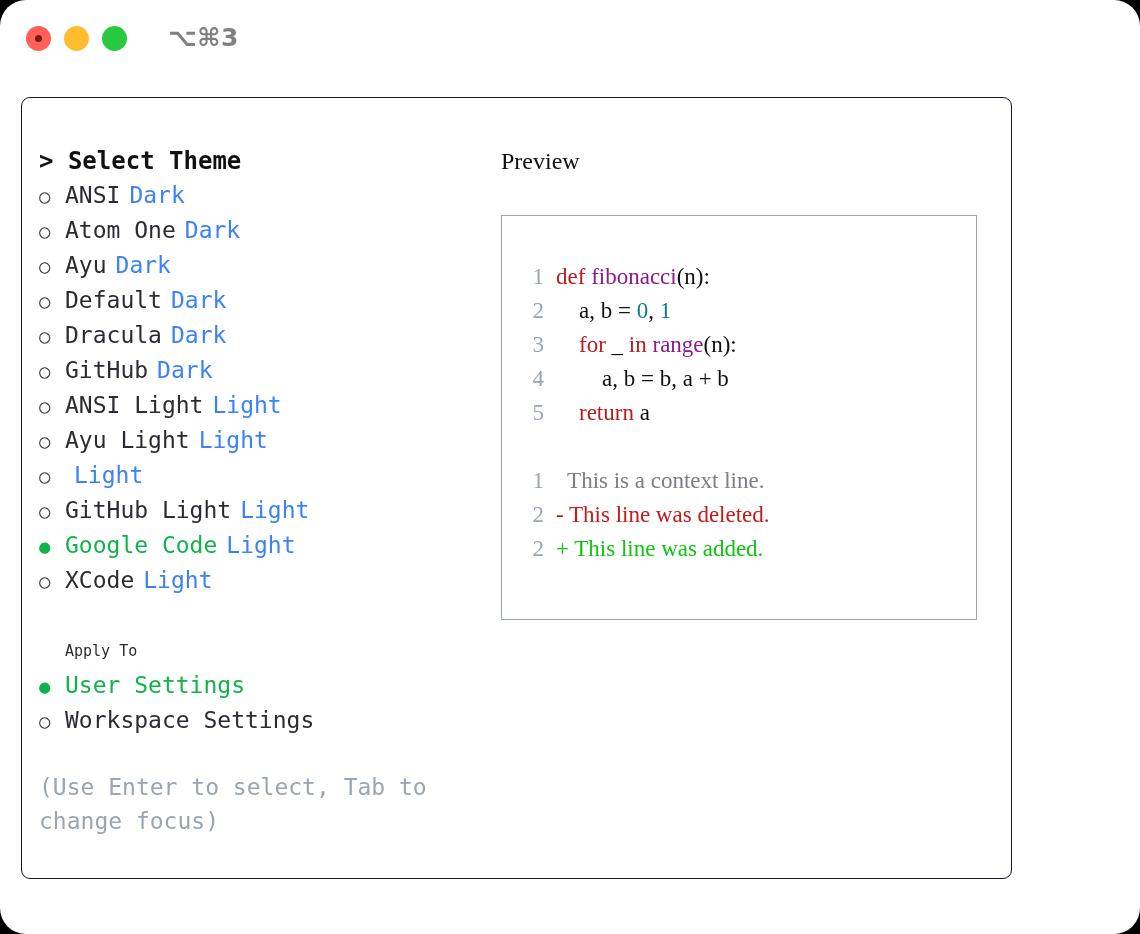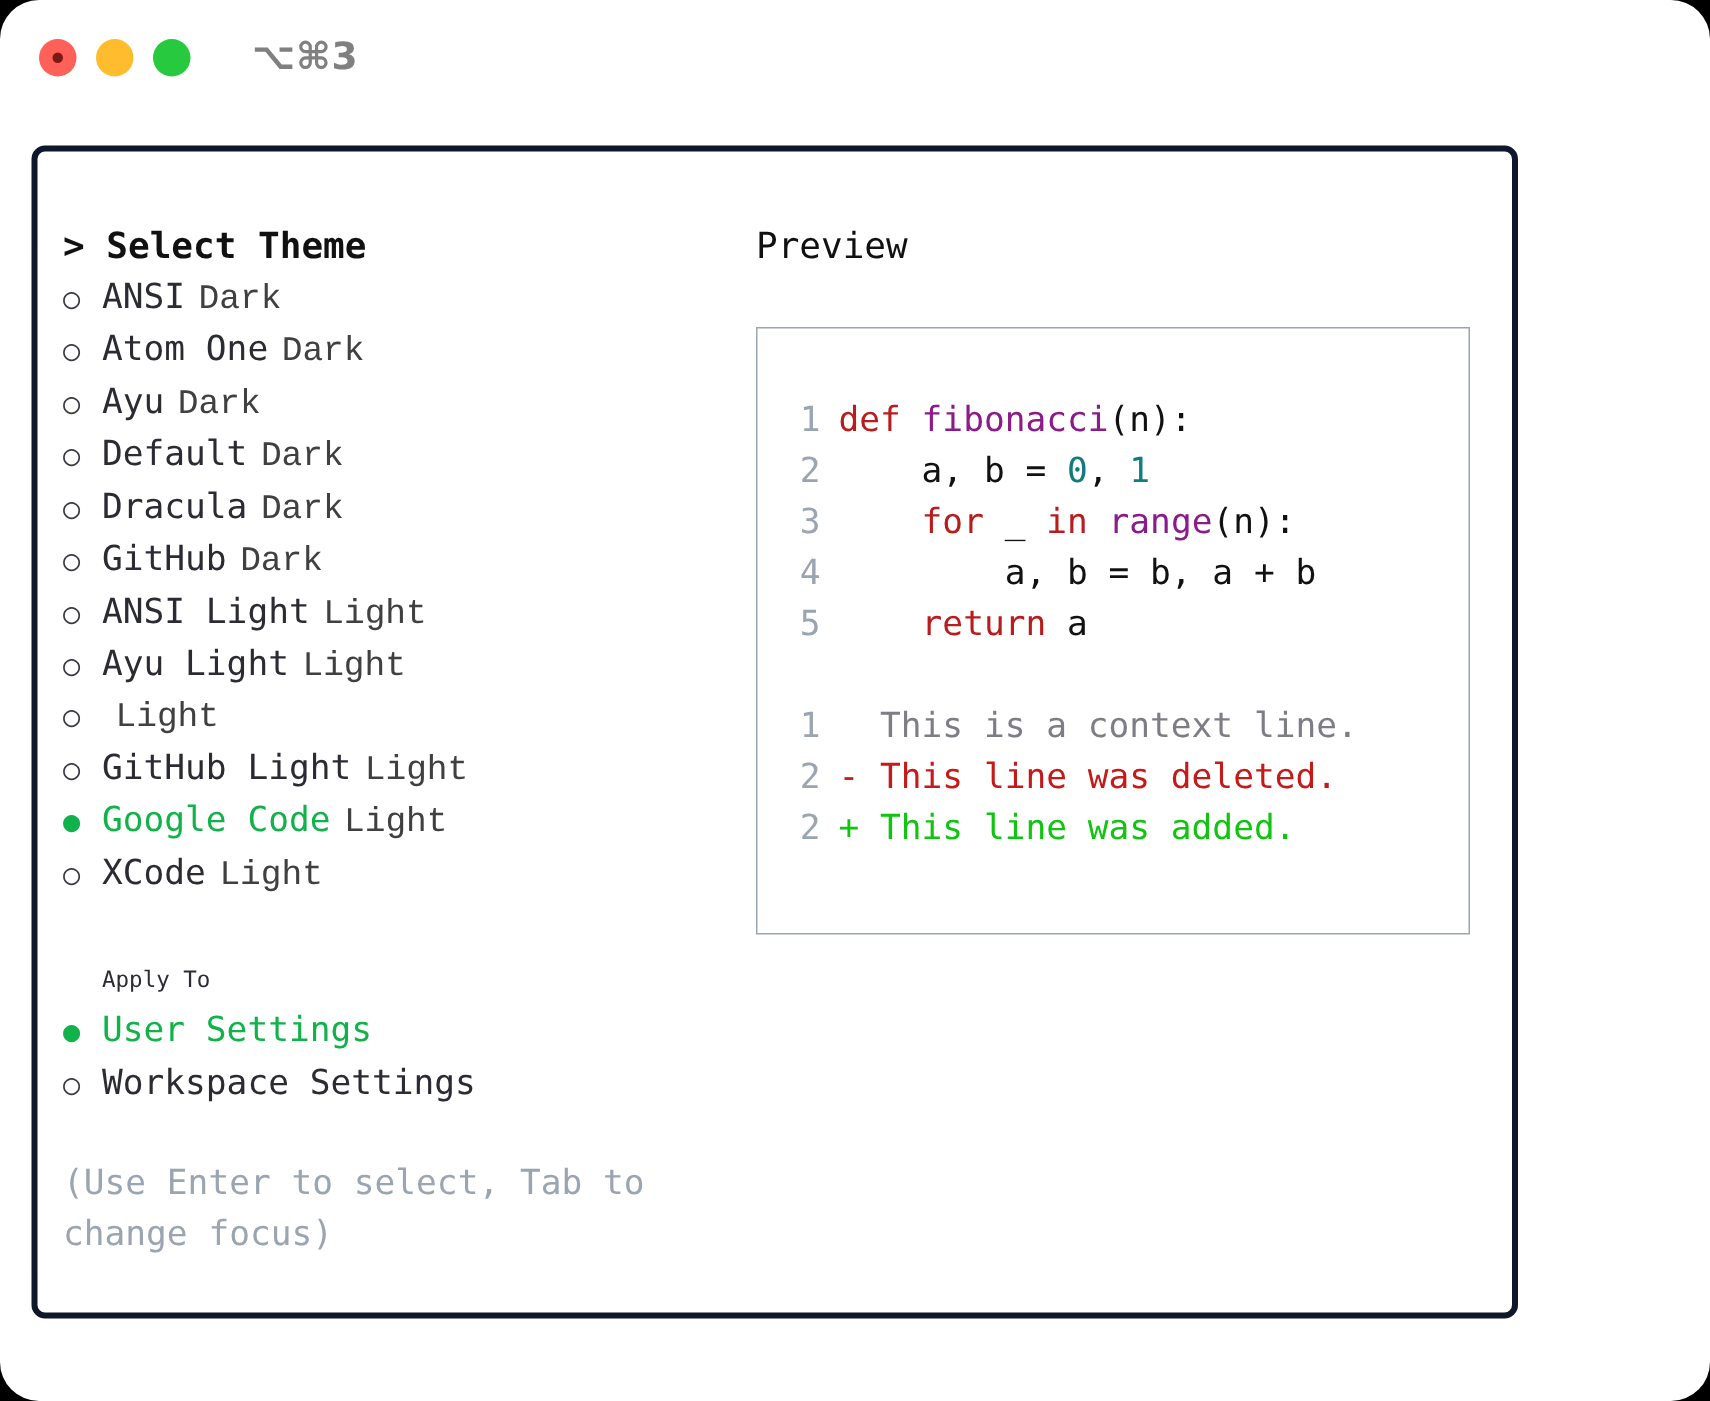--- a/index.html
+++ b/index.html
@@ -71,21 +71,21 @@
     font-family: "DejaVu Sans", sans-serif;
   }
 
   
   .card {
     position: absolute;
     left: 21px;
     top: 97px;
     width: 991px;
     height: 782px;
-    border: 4px solid #0f172a;
+    border: 1px solid #0f172a;
     border-radius: 9px;
     background: #ffffff;
     box-sizing: border-box;
   }
 
   
   .left-col {
     position: absolute;
     left: 17px;
     top: 46px;
@@ -114,23 +114,22 @@
     display: inline-block;
     width: 26px;
     flex: 0 0 26px;
     font-size: 19px;
     color: #3a3a42;
   }
   .marker.on { color: #12b24a; }
   .opt-label { color: #2b2b33; }
   .opt.selected .opt-label { color: #12b24a; }
   .opt-cat {
-    color: #404040;
+    color: #3b82f6;
     margin-left: 9px;
-    font-family: Liberation Mono, monospace;
   }
 
   .section-gap { height: 36px; }
 
   .section-heading {
     font-size: 15px;
     line-height: 34px;
     color: #2b2b33;
     padding-left: 26px;
     white-space: pre;
@@ -144,20 +143,21 @@
     width: 400px;
     white-space: pre-wrap;
   }
 
   
   .right-col {
     position: absolute;
     left: 479px;
     top: 46px;
     width: 480px;
+    font-family: Liberation Serif, serif;
   }
   .preview-title {
     font-size: 24px;
     color: #111111;
     line-height: 34px;
     white-space: pre;
   }
 
   .preview-box {
     margin-top: 37px;

